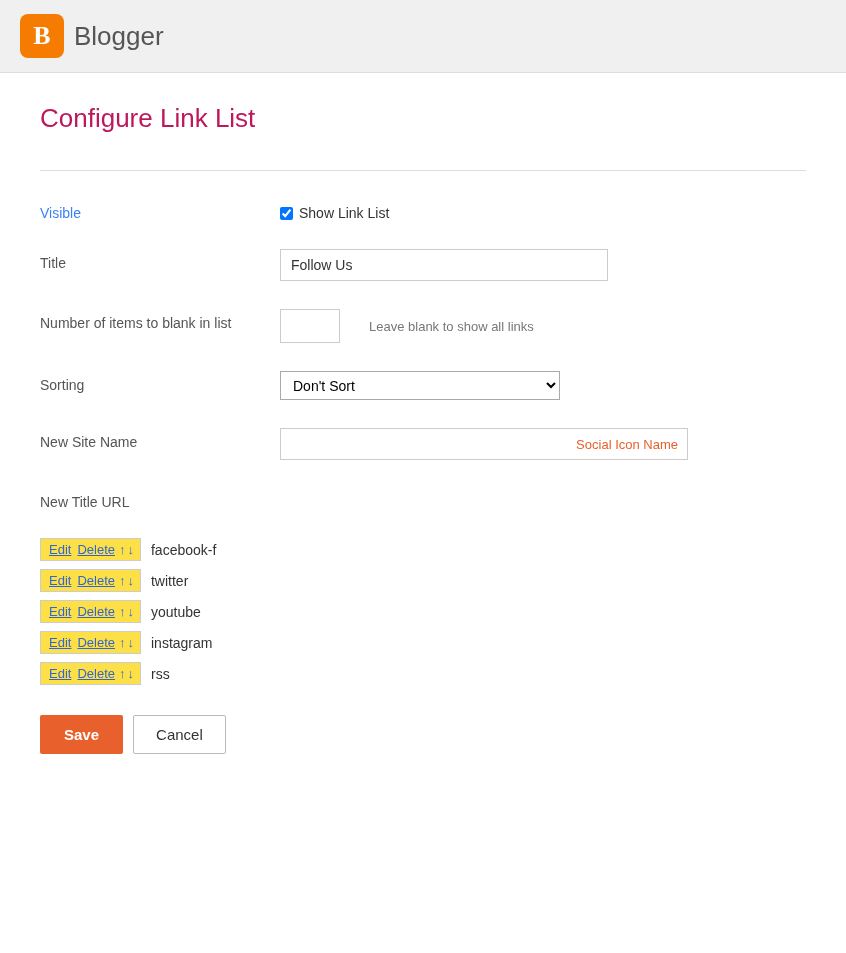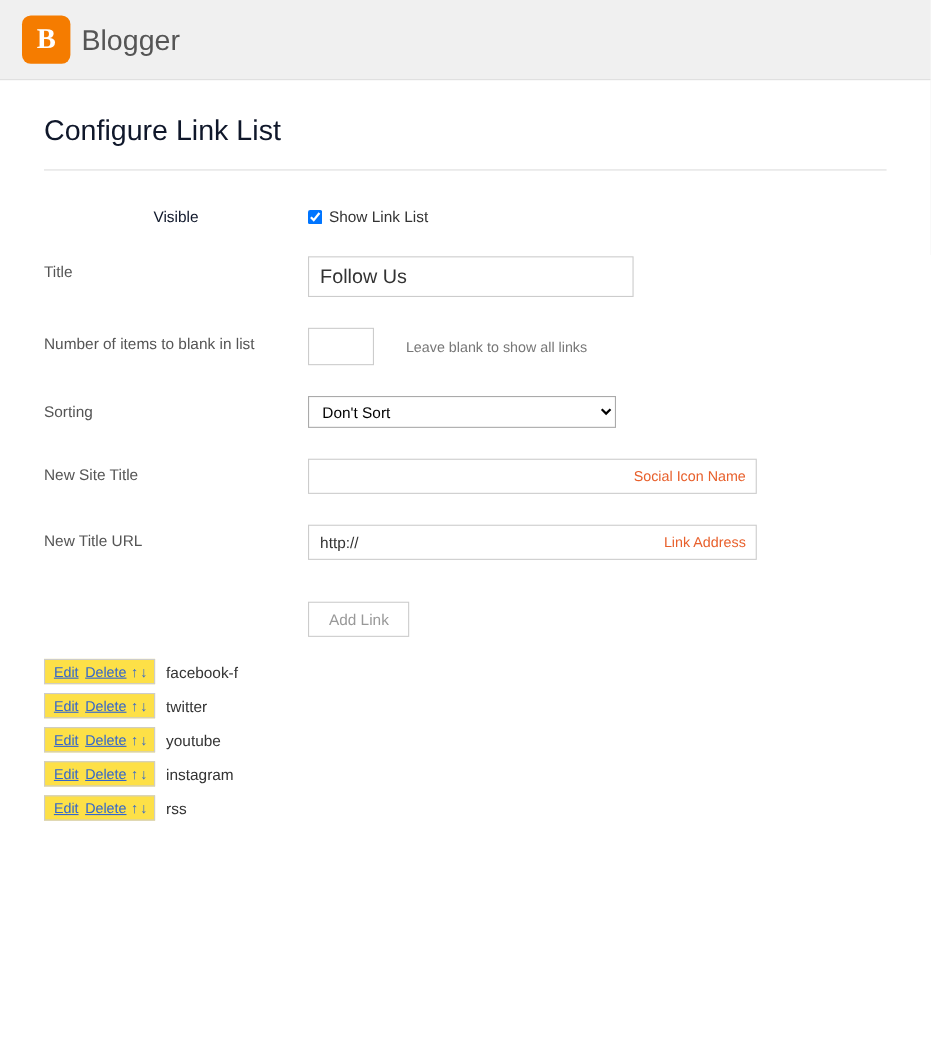--- a/index.html
+++ b/index.html
@@ -41,23 +41,23 @@
     
     .main {
       background: #fff;
       margin: 0;
       padding: 30px 40px 40px 40px;
       min-height: calc(953px - 73px);
     }
 
     .page-title {
       font-size: 26px;
-      color: #0f172a;
+      color: #be185d;
       font-weight: normal;
-      margin-bottom: 20px;
+      margin-bottom: 36px;
     }
 
     .divider {
       border: none;
       border-top: 1px solid #ddd;
       margin-bottom: 30px;
     }
 
     
     .form-row {
@@ -78,24 +78,24 @@
       flex: 1;
     }
     .checkbox-label {
       font-size: 14px;
       color: #333;
       text-align: right;
     }
 
     
     .title-input {
-      width: 296px;
+      width: 328px;
       padding: 7px 10px;
       border: 1px solid #ccc;
-      font-size: 18px;
+      font-size: 14px;
       color: #333;
       outline: none;
     }
 
     
     .number-row {
       display: flex;
       align-items: center;
       gap: 29px;
     }
@@ -239,23 +239,22 @@
     
     .visible-row {
       display: flex;
       align-items: center;
       margin-bottom: 28px;
       padding-top: 4px;
     }
     .visible-label-col {
       width: 240px;
       min-width: 240px;
-      color: #0f172a;
-      font-size: 14px;
-      text-align: center;
+      color: #3b82f6;
+      font-size: 14px;
     }
     .visible-control {
       display: flex;
       align-items: center;
       gap: 6px;
     }
   </style>
 </head>
 <body>
 
@@ -301,42 +300,33 @@
     <div class="form-control">
       <select class="sorting-select">
         <option>Don't Sort</option>
         <option>Alphabetical</option>
         <option>Reverse Alphabetical</option>
       </select>
     </div>
   </div>
 
   <div class="form-row">
-    <div class="form-label">New Site Title</div>
+    <div class="form-label">New Site Name</div>
     <div class="form-control">
       <div class="input-wrapper">
         <input type="text" class="site-name-input" style="">
         <span class="input-overlay-hint">Social Icon Name</span>
       </div>
     </div>
   </div>
 
   <div class="form-row">
     <div class="form-label">New Title URL</div>
-    <div class="form-control">
-      <div class="input-wrapper">
-        <input type="text" class="url-input" value="http://" style="">
-        <span class="input-overlay-hint">Link Address</span>
-      </div>
-    </div>
-  </div>
-
-  <div>
-    <button class="add-link-btn">Add Link</button>
-  </div>
+  </div>
+
 
   <div class="links-list" id="links-list">
   <div class="link-item">
       <div class="link-actions">
         <button class="link-action-btn">Edit</button>
         <button class="link-action-btn">Delete</button>
         <span class="link-arrow">↑</span>
         <span class="link-arrow">↓</span>
       </div>
       <span class="link-name">facebook-f</span>
@@ -372,14 +362,18 @@
       <div class="link-actions">
         <button class="link-action-btn">Edit</button>
         <button class="link-action-btn">Delete</button>
         <span class="link-arrow">↑</span>
         <span class="link-arrow">↓</span>
       </div>
       <span class="link-name">rss</span>
     </div>
     </div>
 
+  <div class="form-buttons">
+    <button class="save-btn">Save</button>
+    <button class="cancel-btn">Cancel</button>
+  </div>
 
 </div>
 
 </body></html>

